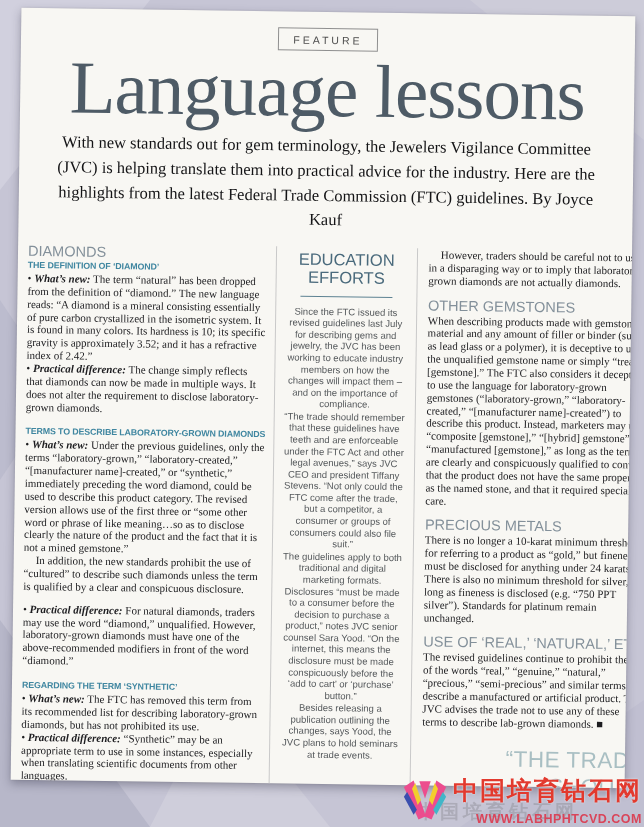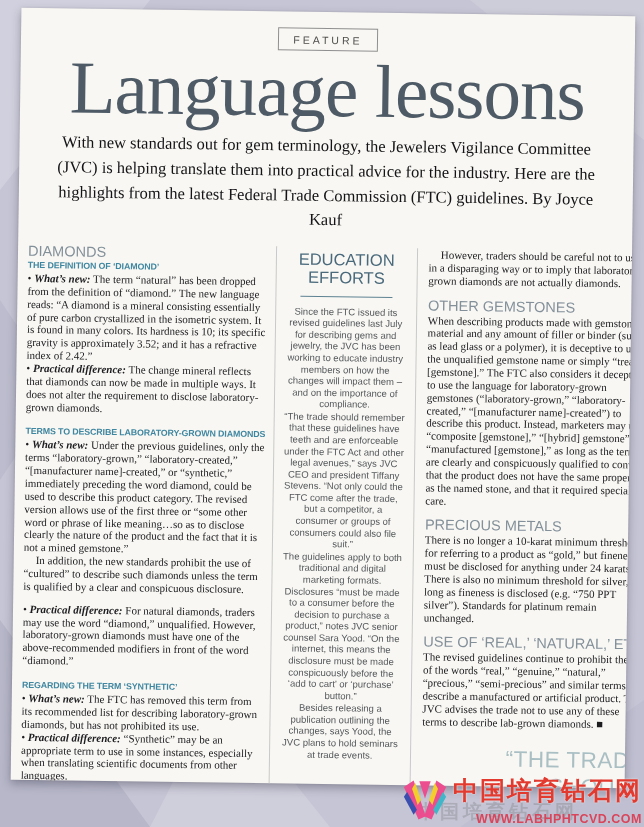--- a/index.html
+++ b/index.html
@@ -139,21 +139,21 @@
 
     <p class="intro">With new standards out for gem terminology, the Jewelers Vigilance Committee (JVC) is helping translate them into practical advice for the industry. Here are the highlights from the latest Federal Trade Commission (FTC) guidelines. By Joyce Kauf</p>
 
     <div class="columns">
 
       <div class="col-left">
         <div class="sec-h">DIAMONDS</div>
 
         <div class="sub-h">THE DEFINITION OF ‘DIAMOND’</div>
         <p class="body-p bullet"><span class="lead">What’s new:</span> <span>The term “natural” has been dropped from the definition of “diamond.” The new language reads: “A diamond is a mineral consisting essentially of pure carbon crystallized in the isometric system. It is found in many colors. Its hardness is 10; its specific gravity is approximately 3.52; and it has a refractive index of 2.42.”</span></p>
-        <p class="body-p bullet"><span class="lead">Practical difference:</span> <span>The change mineral reflects that diamonds can now be made in multiple ways. It does not alter the requirement to disclose laboratory-grown diamonds.</span></p>
+        <p class="body-p bullet"><span class="lead">Practical difference:</span> <span>The change simply reflects that diamonds can now be made in multiple ways. It does not alter the requirement to disclose laboratory-grown diamonds.</span></p>
 
         <div class="sub-h gap-m">TERMS TO DESCRIBE LABORATORY-GROWN DIAMONDS</div>
         <p class="body-p bullet"><span class="lead">What’s new:</span> <span>Under the previous guidelines, only the terms “laboratory-grown,” “laboratory-created,” “[manufacturer name]-created,” or “synthetic,” immediately preceding the word diamond, could be used to describe this product category. The revised version allows use of the first three or “some other word or phrase of like meaning…so as to disclose clearly the nature of the product and the fact that it is not a mined gemstone.”</span></p>
         <p class="body-p indent">In addition, the new standards prohibit the use of “cultured” to describe such diamonds unless the term is qualified by a clear and conspicuous disclosure.</p>
         <p class="body-p bullet gap-s"><span class="lead">Practical difference:</span> <span>For natural diamonds, traders may use the word “diamond,” unqualified. However, laboratory-grown diamonds must have one of the above-recommended modifiers in front of the word “diamond.”</span></p>
 
         <div class="sub-h gap-m">REGARDING THE TERM ‘SYNTHETIC’</div>
         <p class="body-p bullet"><span class="lead">What’s new:</span> <span>The FTC has removed this term from its recommended list for describing laboratory-grown diamonds, but has not prohibited its use.</span></p>
         <p class="body-p bullet"><span class="lead">Practical difference:</span> <span>“Synthetic” may be an appropriate term to use in some instances, especially when translating scientific documents from other languages.</span></p>
       </div>

